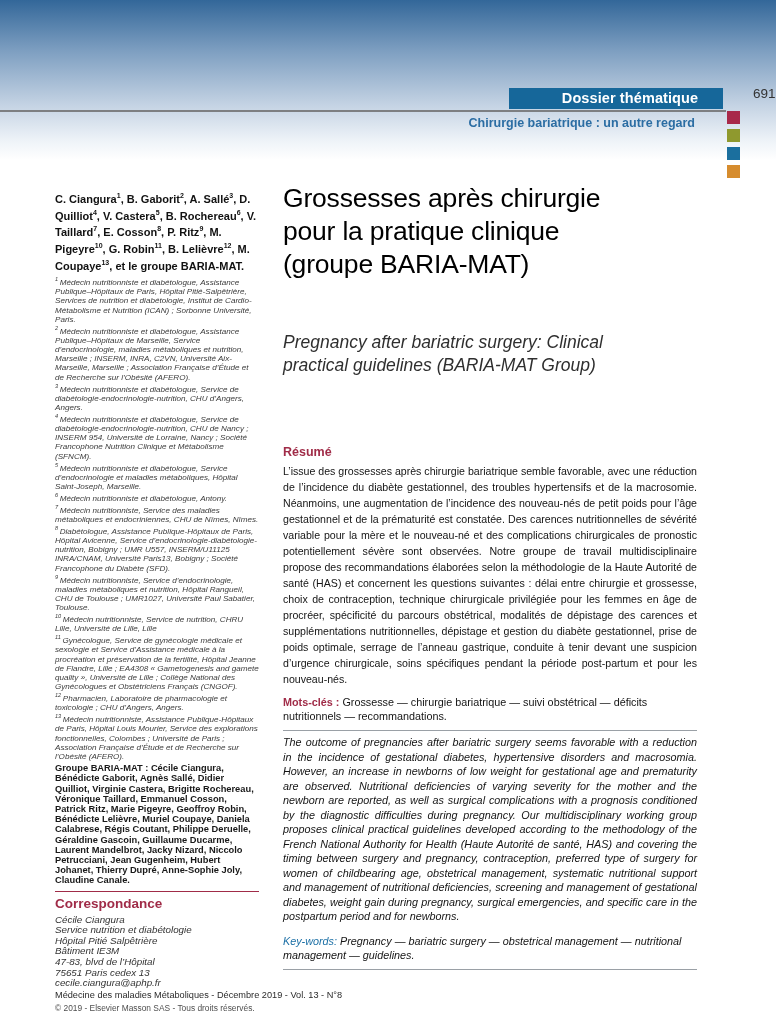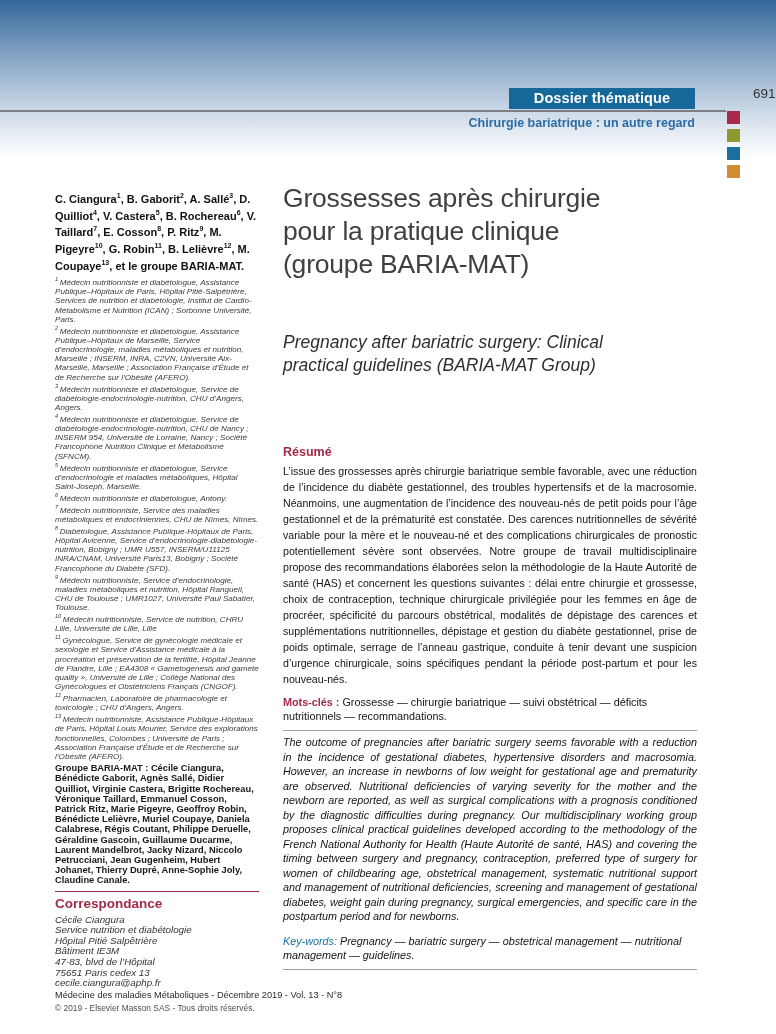--- a/index.html
+++ b/index.html
@@ -4,21 +4,21 @@
 <style>
   html,body{margin:0;padding:0;width:776px;height:1034px;background:#fff;
     font-family:"Liberation Sans","DejaVu Sans",sans-serif;color:#1a1a1a;}
   body{position:relative;overflow:hidden;}
 
   
   .banner{position:absolute;left:0;top:0;width:776px;height:160px;
     background:linear-gradient(to bottom,#336799 0%,#7e9fc1 32%,#c3d2e3 65%,#eef3f8 88%,#ffffff 100%);}
 
   .dossier-box{position:absolute;left:509px;top:88px;width:186px;height:21px;
-    color:#fff;font-weight:bold;font-size:14.5px;line-height:21px;text-align:center;letter-spacing:.1px;}
+    color:#fff;font-weight:bold;font-size:14.5px;line-height:21px;text-align:center;letter-spacing:.1px;padding-left:28px;}
   .header-rule{position:absolute;left:0;top:110px;width:726px;height:2px;background:#7d7f82;}
   .header-subtitle{position:absolute;left:380px;top:116px;width:315px;text-align:right;
     font-weight:bold;font-size:12.5px;}
   .page-number{position:absolute;left:753px;top:86px;font-size:13.5px;color:#333;}
   .edge-squares{position:absolute;left:727px;top:111px;}
   .edge-square{width:13px;height:13px;margin-bottom:5px;}
 
   
   .left-col{position:absolute;left:55px;top:189px;width:204px;}
   .authors{font-weight:bold;font-size:11px;line-height:14px;color:#111;}
@@ -93,21 +93,21 @@
         <div>Hôpital Pitié Salpêtrière</div>
         <div>Bâtiment IE3M</div>
         <div>47-83, blvd de l’Hôpital</div>
         <div>75651 Paris cedex 13</div>
       </div>
     <a class="email" href="#">cecile.ciangura@aphp.fr</a>
   </div>
   <div class="copyright">© 2019 - Elsevier Masson SAS - Tous droits réservés.</div>
 </div>
 
-<div class="title-fr" style="color: #404040;">
+<div class="title-fr" style="color: #000000;">
     <div>Grossesses après chirurgie</div>
     <div>pour la pratique clinique</div>
     <div>(groupe BARIA-MAT)</div>
   </div>
 <div class="title-en">
     <div>Pregnancy after bariatric surgery: Clinical</div>
     <div>practical guidelines (BARIA-MAT Group)</div>
   </div>
 
 <div class="abstracts">

